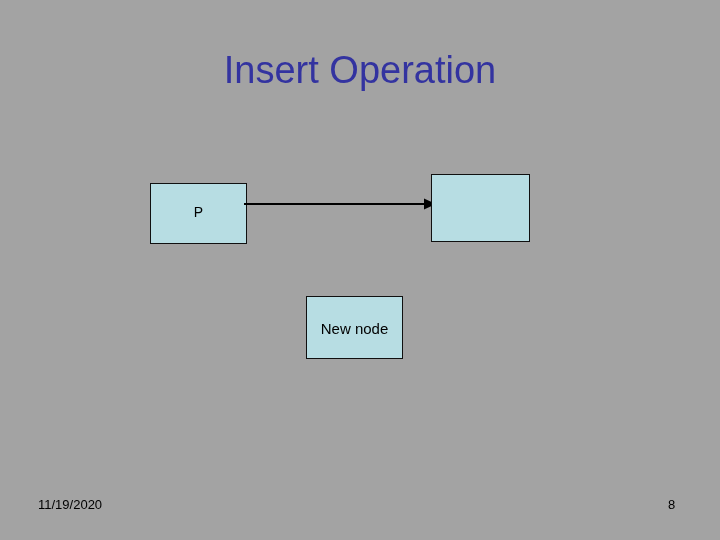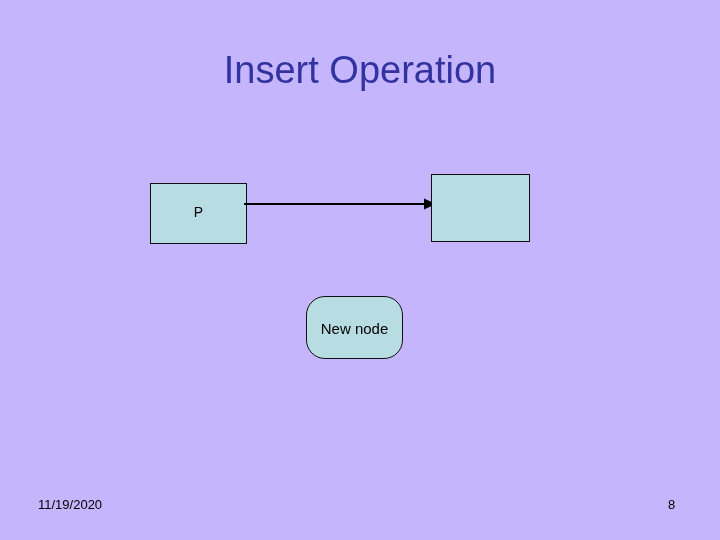--- a/index.html
+++ b/index.html
@@ -4,21 +4,21 @@
 <style>
   html, body {
     margin: 0;
     padding: 0;
     background: #ffffff;
   }
   #slide {
     position: relative;
     width: 720px;
     height: 540px;
-    background: #c4b5fd;
+    background: #a3a3a3;
     overflow: hidden;
     font-family: "Liberation Sans", sans-serif;
   }
 
   
   .slide-title {
     position: absolute;
     left: 0;
     top: 48px;
     width: 720px;
@@ -66,21 +66,20 @@
     top: 174px;
     width: 99px;
     height: 68px;
   }
 
   #box-newnode {
     left: 306px;
     top: 296px;
     width: 97px;
     height: 63px;
-    border-radius: 19px;
   }
   #box-newnode .node-label {
     left: 0;
     right: 0;
     top: 23px;
     text-align: center;
     font-size: 15px;
     line-height: 17px;
   }
 

